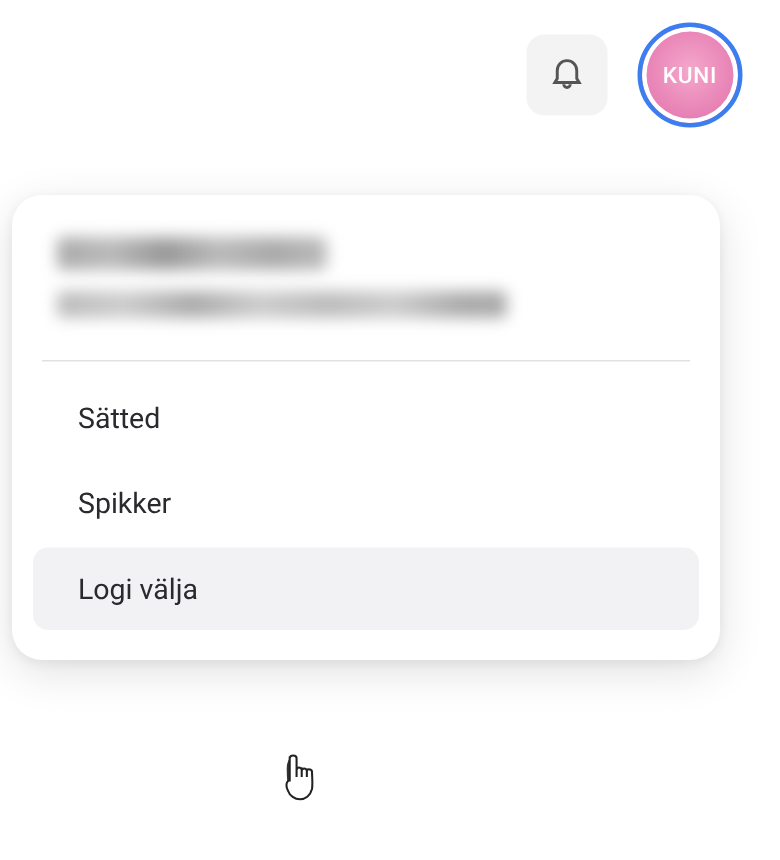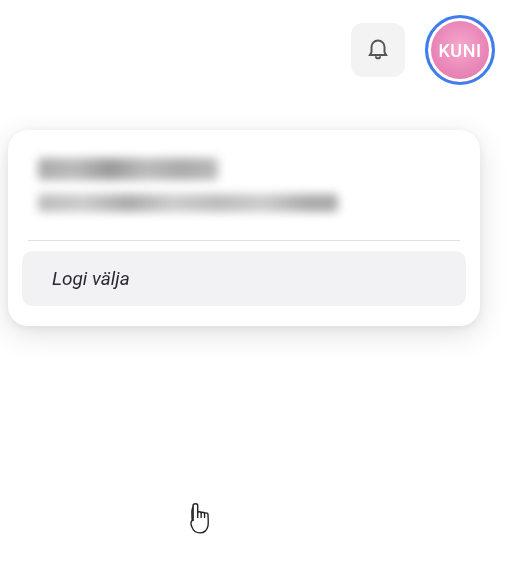--- a/index.html
+++ b/index.html
@@ -43,21 +43,21 @@
       width: 70px;
       height: 70px;
       border-radius: 50%;
       background: radial-gradient(circle at 50% 45%, #f4a8cb 0%, #e986b8 55%, #dd6fa8 100%);
       border: 3px solid #3b7ef0;
       display: flex;
       align-items: center;
       justify-content: center;
       color: #fff;
       font-weight: 500;
-      font-size: 18px;
+      font-size: 15px;
       letter-spacing: 0.5px;
       cursor: pointer;
       box-shadow: 0 0 0 3px #fff inset;
     }
     .dropdown {
       position: absolute;
       top: 130px;
       left: 8px;
       right: 40px;
       background: #fff;
@@ -91,21 +91,20 @@
     .menu-item {
       padding: 16px 30px;
       font-size: 19px;
       color: #2a2a2e;
       cursor: pointer;
       border-radius: 10px;
       margin: 2px 14px;
     }
     .menu-item.hovered {
       background: #f2f2f5;
-      font-style: italic;
     }
     .cursor-pointer {
       position: absolute;
       top: 502px;
       left: 186px;
       width: 28px;
       height: 32px;
       pointer-events: none;
       z-index: 100;
     }
@@ -130,20 +129,26 @@
     <span>KUNI</span>
   </div>
 </div>
 
 <div class="dropdown">
   <div class="user-info">
     <div class="blurred-name"></div>
     <div class="blurred-email"></div>
   </div>
   <div class="divider"></div>
+  <div class="menu-item">
+    <span>Sätted</span>
+  </div>
+  <div class="menu-item">
+    <span>Spikker</span>
+  </div>
   <div class="menu-item hovered">
     <span>Logi välja</span>
   </div>
 </div>
 
 <div class="cursor-pointer">
   <svg viewBox="0 0 24 28">
     <path d="M7 3 L7 19 M7 3 C7 3 5 5 5 9 C5 13 5 17 6 20 C7 23 9 25 12 25 C15 25 17 23 18 20 C18 17 18 13 18 11 M10 9 L10 15 M13 9 L13 15 M16 10 L16 15" fill="#fff" stroke="#333" stroke-width="1.5" stroke-linecap="round"></path>
     <path d="M6 2 L6 16 C6 16 5 16 4.5 17 C4 18 4 20 5 22 C6 25 9 27 12 27 C15 27 18 25 19 21 C19.5 18 19 13 19 11 C19 10 18 9.5 17 9.5 C16.5 9.5 16 10 16 11 L16 14 L16 10.5 C16 9.5 15 9 14.5 9 C13.5 9 13 9.5 13 10.5 L13 14 L13 10 C13 9 12 8.5 11.5 8.5 C10.5 8.5 10 9 10 10 L10 14 L10 3 C10 2 9 1.5 8 1.5 C7 1.5 6 2 6 3 Z" fill="#fff" stroke="#222" stroke-width="1.2"></path>
   </svg>

